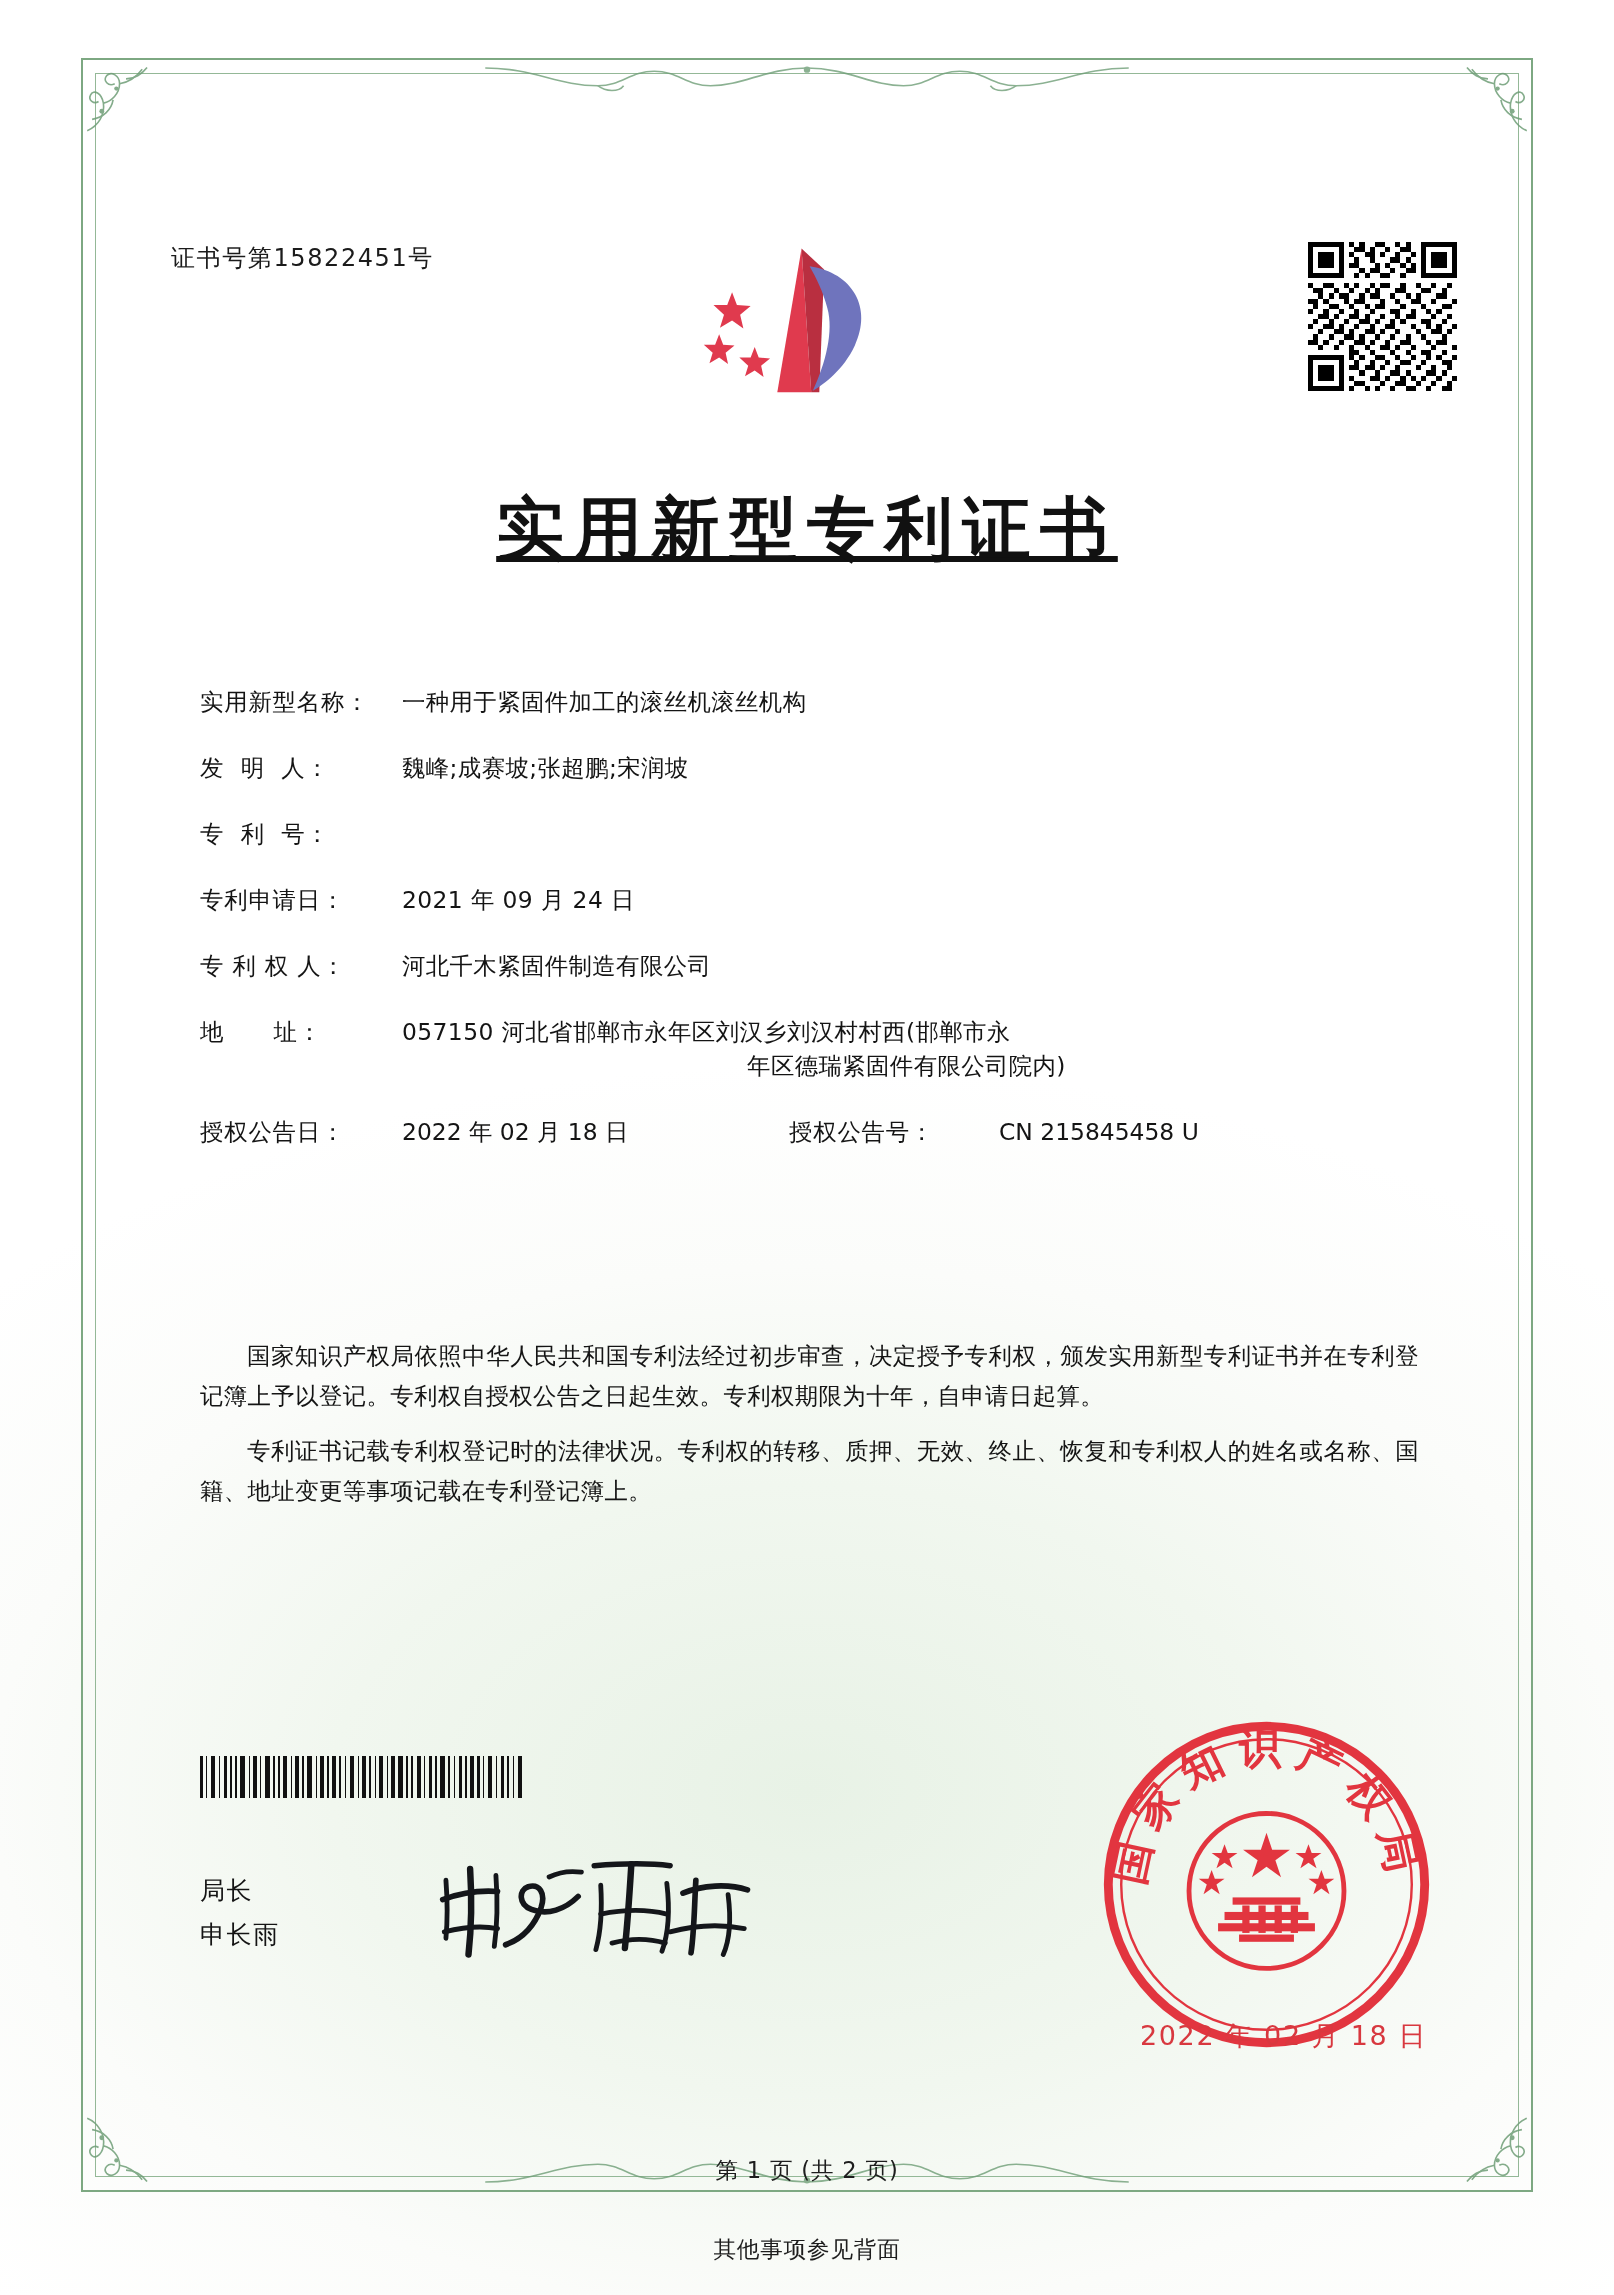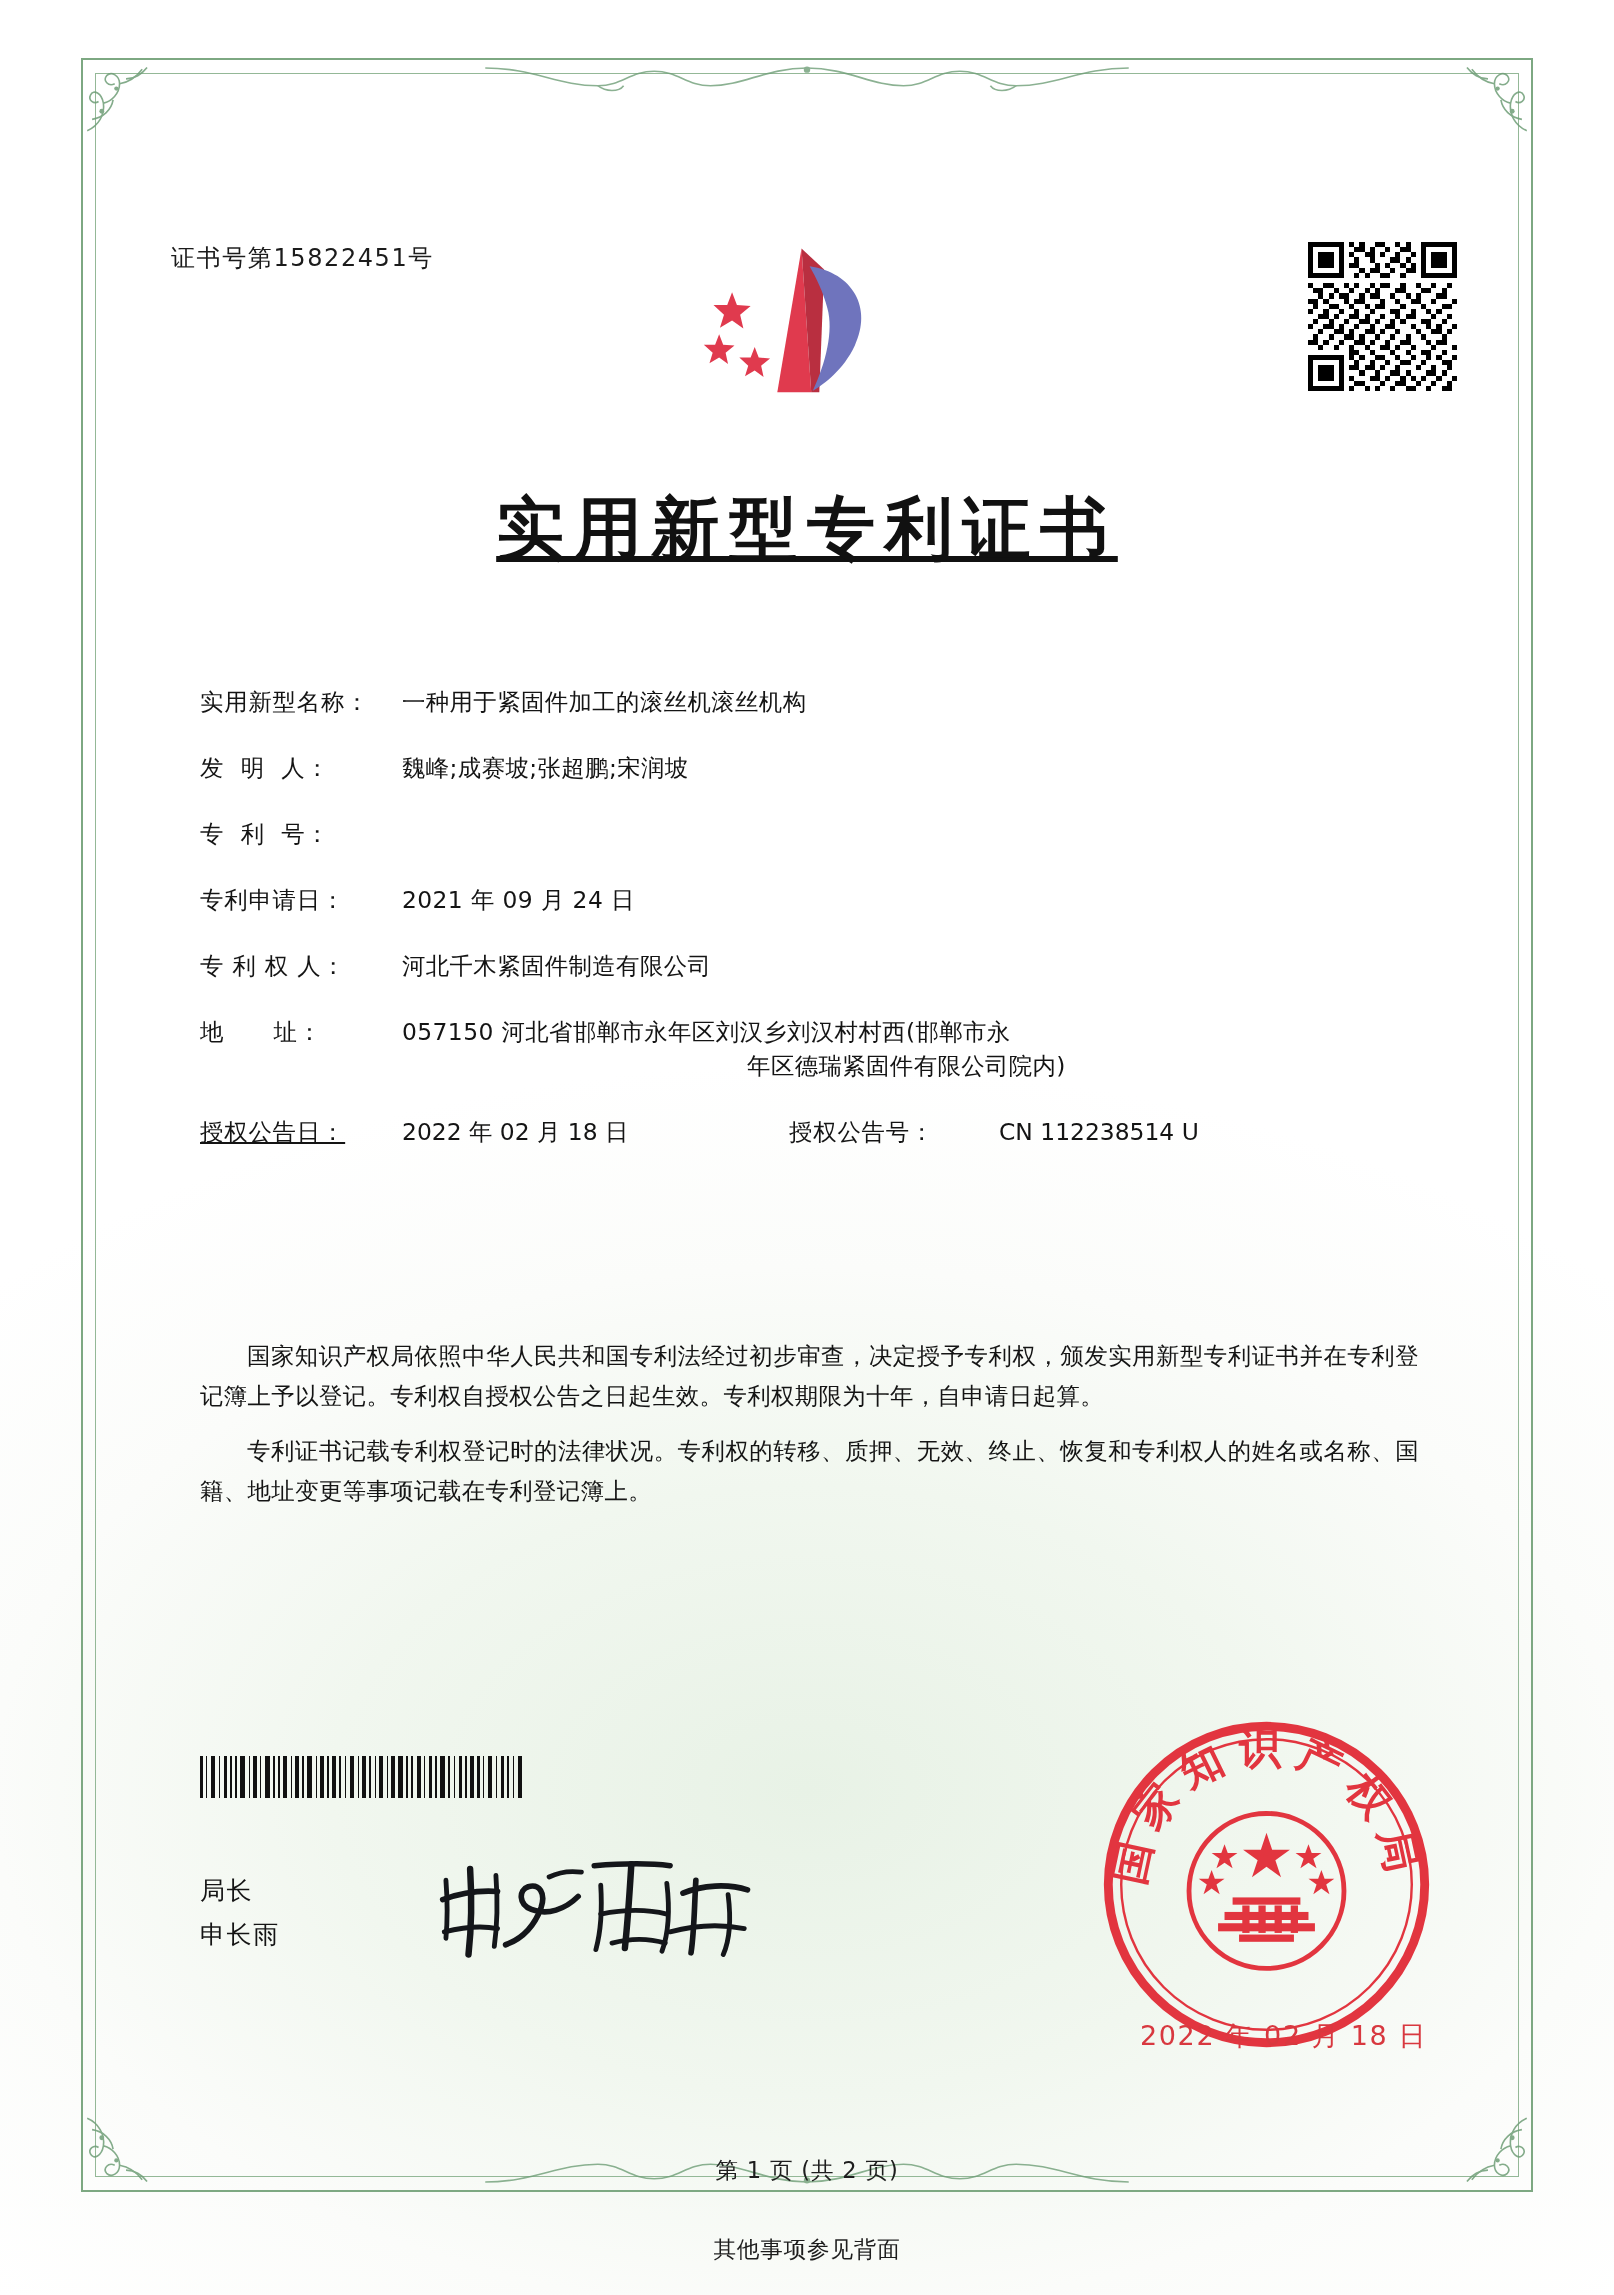--- a/index.html
+++ b/index.html
@@ -122,21 +122,21 @@
   }
   .field-value {
     flex: 1;
     letter-spacing: 0.4px;
   }
   .field-value .cont { display: block; text-align: center; }
 
   .field-row.dual {
     margin-bottom: 22.6px;
   }
-  .dual-left { flex: 0 0 202px; white-space: pre; letter-spacing: 0.8px; text-decoration: underline; }
+  .dual-left { flex: 0 0 202px; white-space: pre; letter-spacing: 0.8px; }
   .dual-val1 { flex: 0 0 387px; }
   .dual-label2 { flex: 0 0 210px; white-space: pre; letter-spacing: 0.8px; }
   .dual-val2 { flex: 1; }
 
   
   .paras {
     position: absolute;
     left: 200px;
     top: 1336px;
     width: 1219px;
@@ -561,21 +561,21 @@
       <div class="field-value">
         <span>057150 河北省邯郸市永年区刘汉乡刘汉村村西(邯郸市永</span>
         <span class="cont">年区德瑞紧固件有限公司院内)</span>
       </div>
     </div>
 
     <div class="field-row dual">
       <div class="dual-left">授权公告日：</div>
       <div class="dual-val1">2022 年 02 月 18 日</div>
       <div class="dual-label2">授权公告号：</div>
-      <div class="dual-val2">CN 112238514 U</div>
+      <div class="dual-val2">CN 215845458 U</div>
     </div>
   </div>
 
   <div class="paras">
     <p>国家知识产权局依照中华人民共和国专利法经过初步审查，决定授予专利权，颁发实用新型专利证书并在专利登记簿上予以登记。专利权自授权公告之日起生效。专利权期限为十年，自申请日起算。</p>
     <p>专利证书记载专利权登记时的法律状况。专利权的转移、质押、无效、终止、恢复和专利权人的姓名或名称、国籍、地址变更等事项记载在专利登记簿上。</p>
   </div>
 
   <div class="barcode">
     <svg viewBox="0 0 500 52" shape-rendering="crispEdges">

